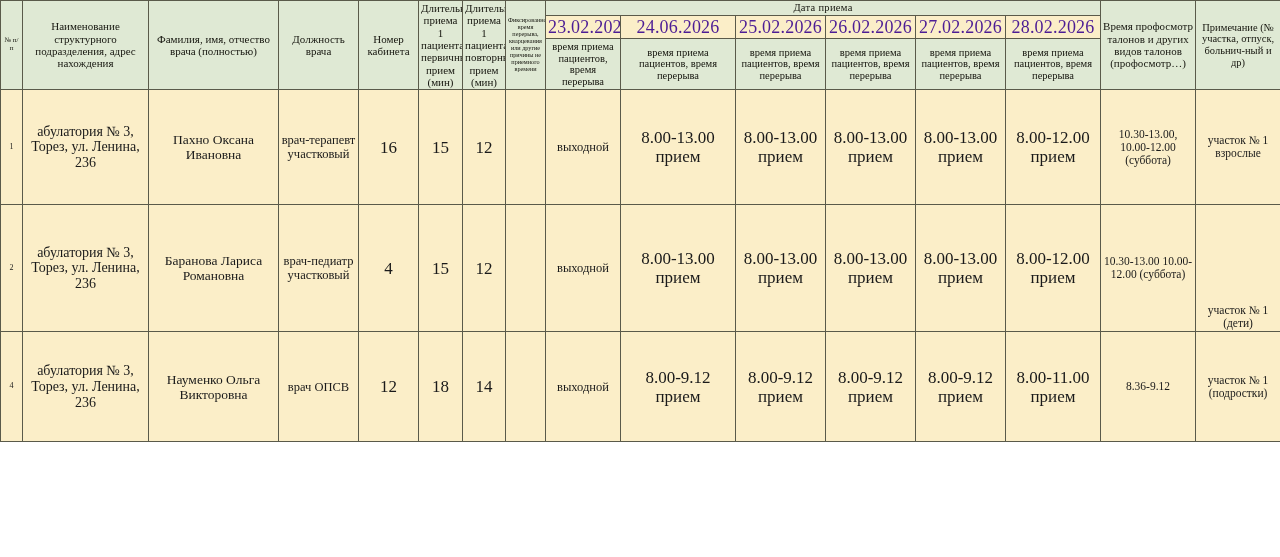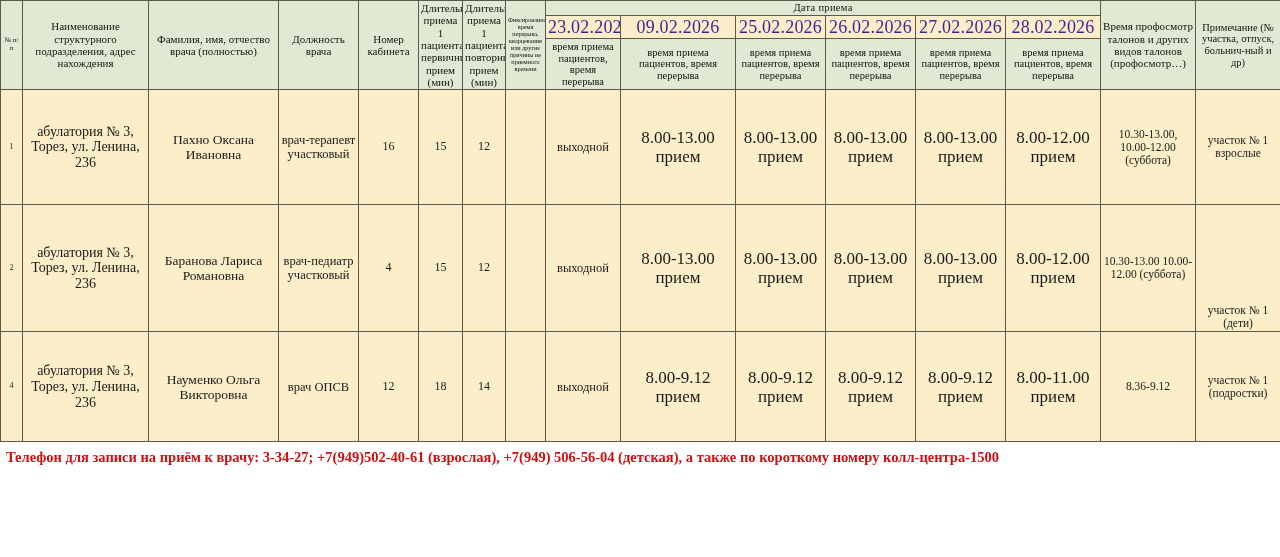--- a/index.html
+++ b/index.html
@@ -102,21 +102,21 @@
   }
   td.c-fio {
     font-size: 13.5px;
     line-height: 1.3;
   }
   td.c-pos {
     font-size: 12.5px;
     line-height: 1.25;
   }
   td.c-num {
-    font-size: 12px;
+    font-size: 17px;
   }
   td.c-fix {
     font-size: 12.5px;
   }
   td.c-day {
     font-size: 17px;
     text-align: left;
     line-height: 1.28;
     padding-left: 5px;
     vertical-align: middle;
@@ -180,21 +180,21 @@
       <td rowspan="3" class="hdr-mid">Номер кабинета</td>
       <td rowspan="3" class="hdr-mid">Длительность приема 1 пациента, первичный прием (мин)</td>
       <td rowspan="3" class="hdr-mid">Длительность приема 1 пациента, повторный прием (мин)</td>
       <td rowspan="3" class="hdr-tiny">Фиксированное время перерыва, кварцевания или другие причины не приемного времени</td>
       <td colspan="6" class="hdr-dates-title">Дата приема</td>
       <td rowspan="3" class="hdr-mid">Время профосмотр талонов и других видов талонов (профосмотр…)</td>
       <td rowspan="3" class="hdr-note">Примечание (№ участка, отпуск, больнич-ный и др)</td>
     </tr>
     <tr>
       <td class="hdr-date">23.02.2026</td>
-      <td class="hdr-date">09.02.2026</td>
+      <td class="hdr-date">24.06.2026</td>
       <td class="hdr-date">25.02.2026</td>
       <td class="hdr-date">26.02.2026</td>
       <td class="hdr-date">27.02.2026</td>
       <td class="hdr-date">28.02.2026</td>
     </tr>
     <tr>
       <td class="hdr-sub">время приема пациентов, время перерыва</td>
       <td class="hdr-sub">время приема пациентов, время перерыва</td>
       <td class="hdr-sub">время приема пациентов, время перерыва</td>
       <td class="hdr-sub">время приема пациентов, время перерыва</td>
@@ -299,14 +299,13 @@
       <td class="c-day">
             <span class="day-line">8.00-11.00</span>
             <span class="day-line">прием</span>
           </td>
       <td class="c-repeat">8.36-9.12</td>
       <td class="c-note">участок № 1 (подростки)</td>
     </tr>
   </tbody>
 </table>
 
-<div class="footer">Телефон для записи на приём к врачу: 3-34-27;  +7(949)502-40-61 (взрослая), +7(949) 506-56-04 (детская), а также по короткому номеру колл-центра-1500</div>
 </div>
 
 </body></html>

